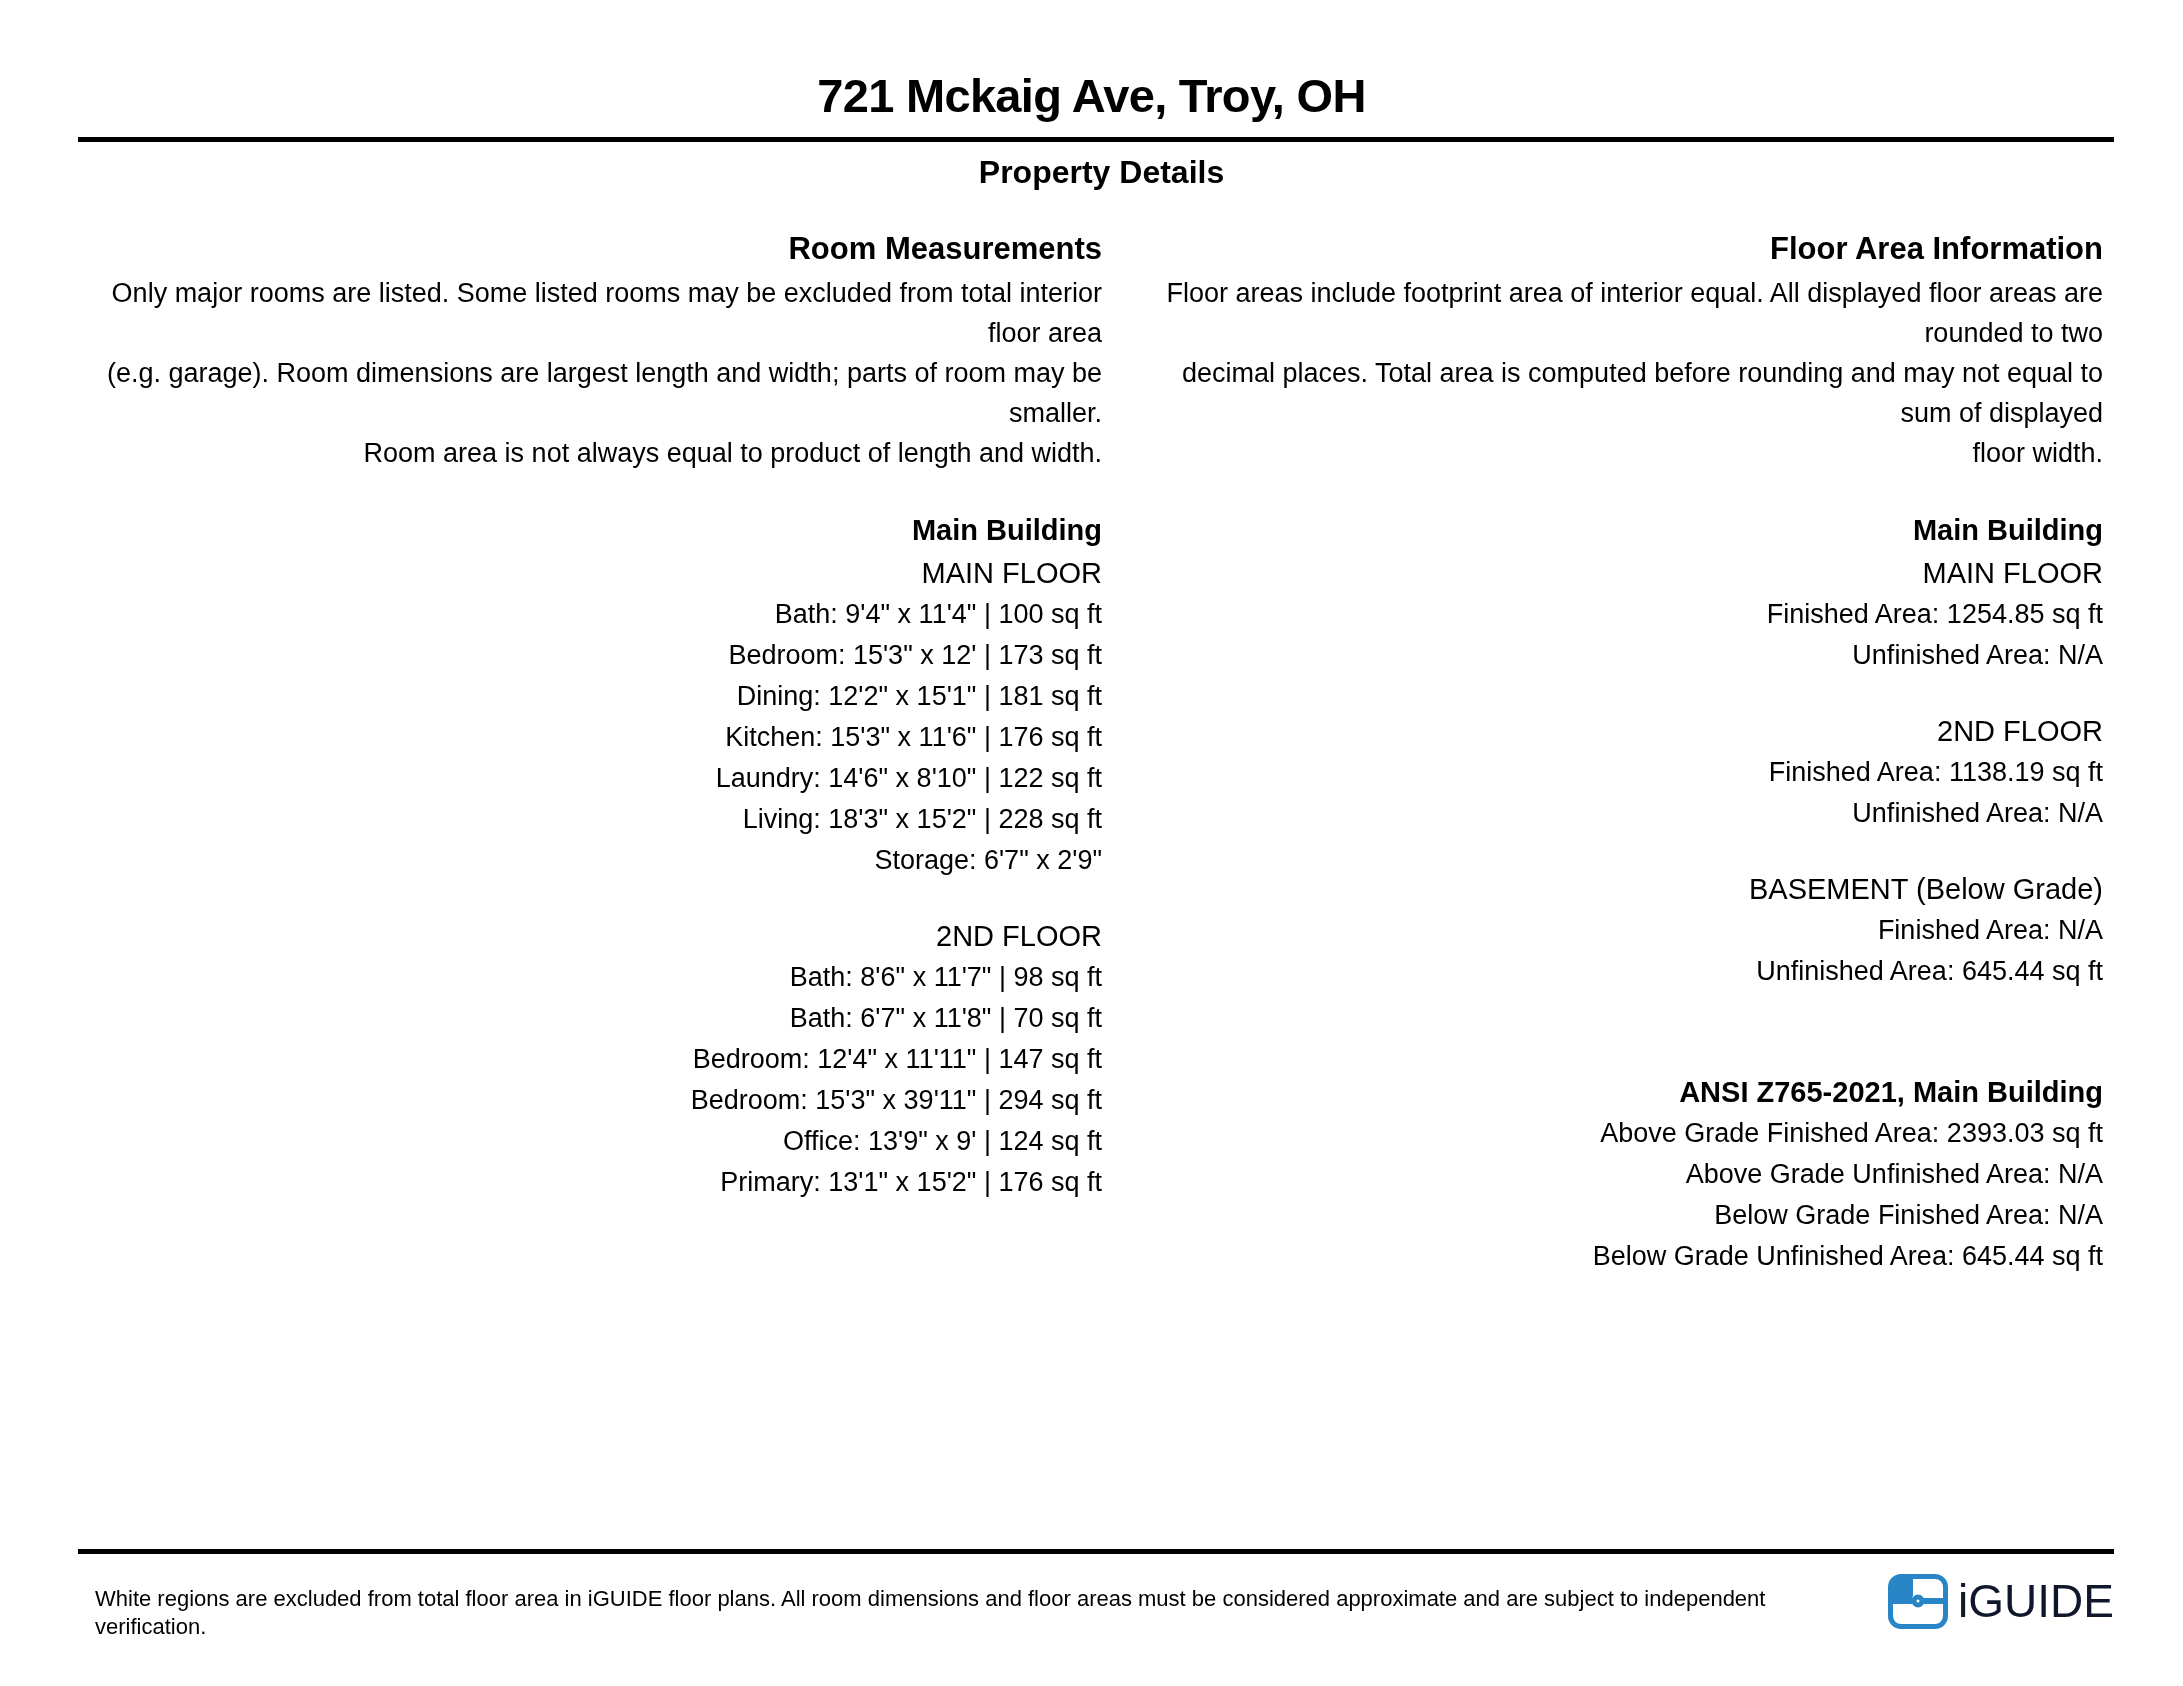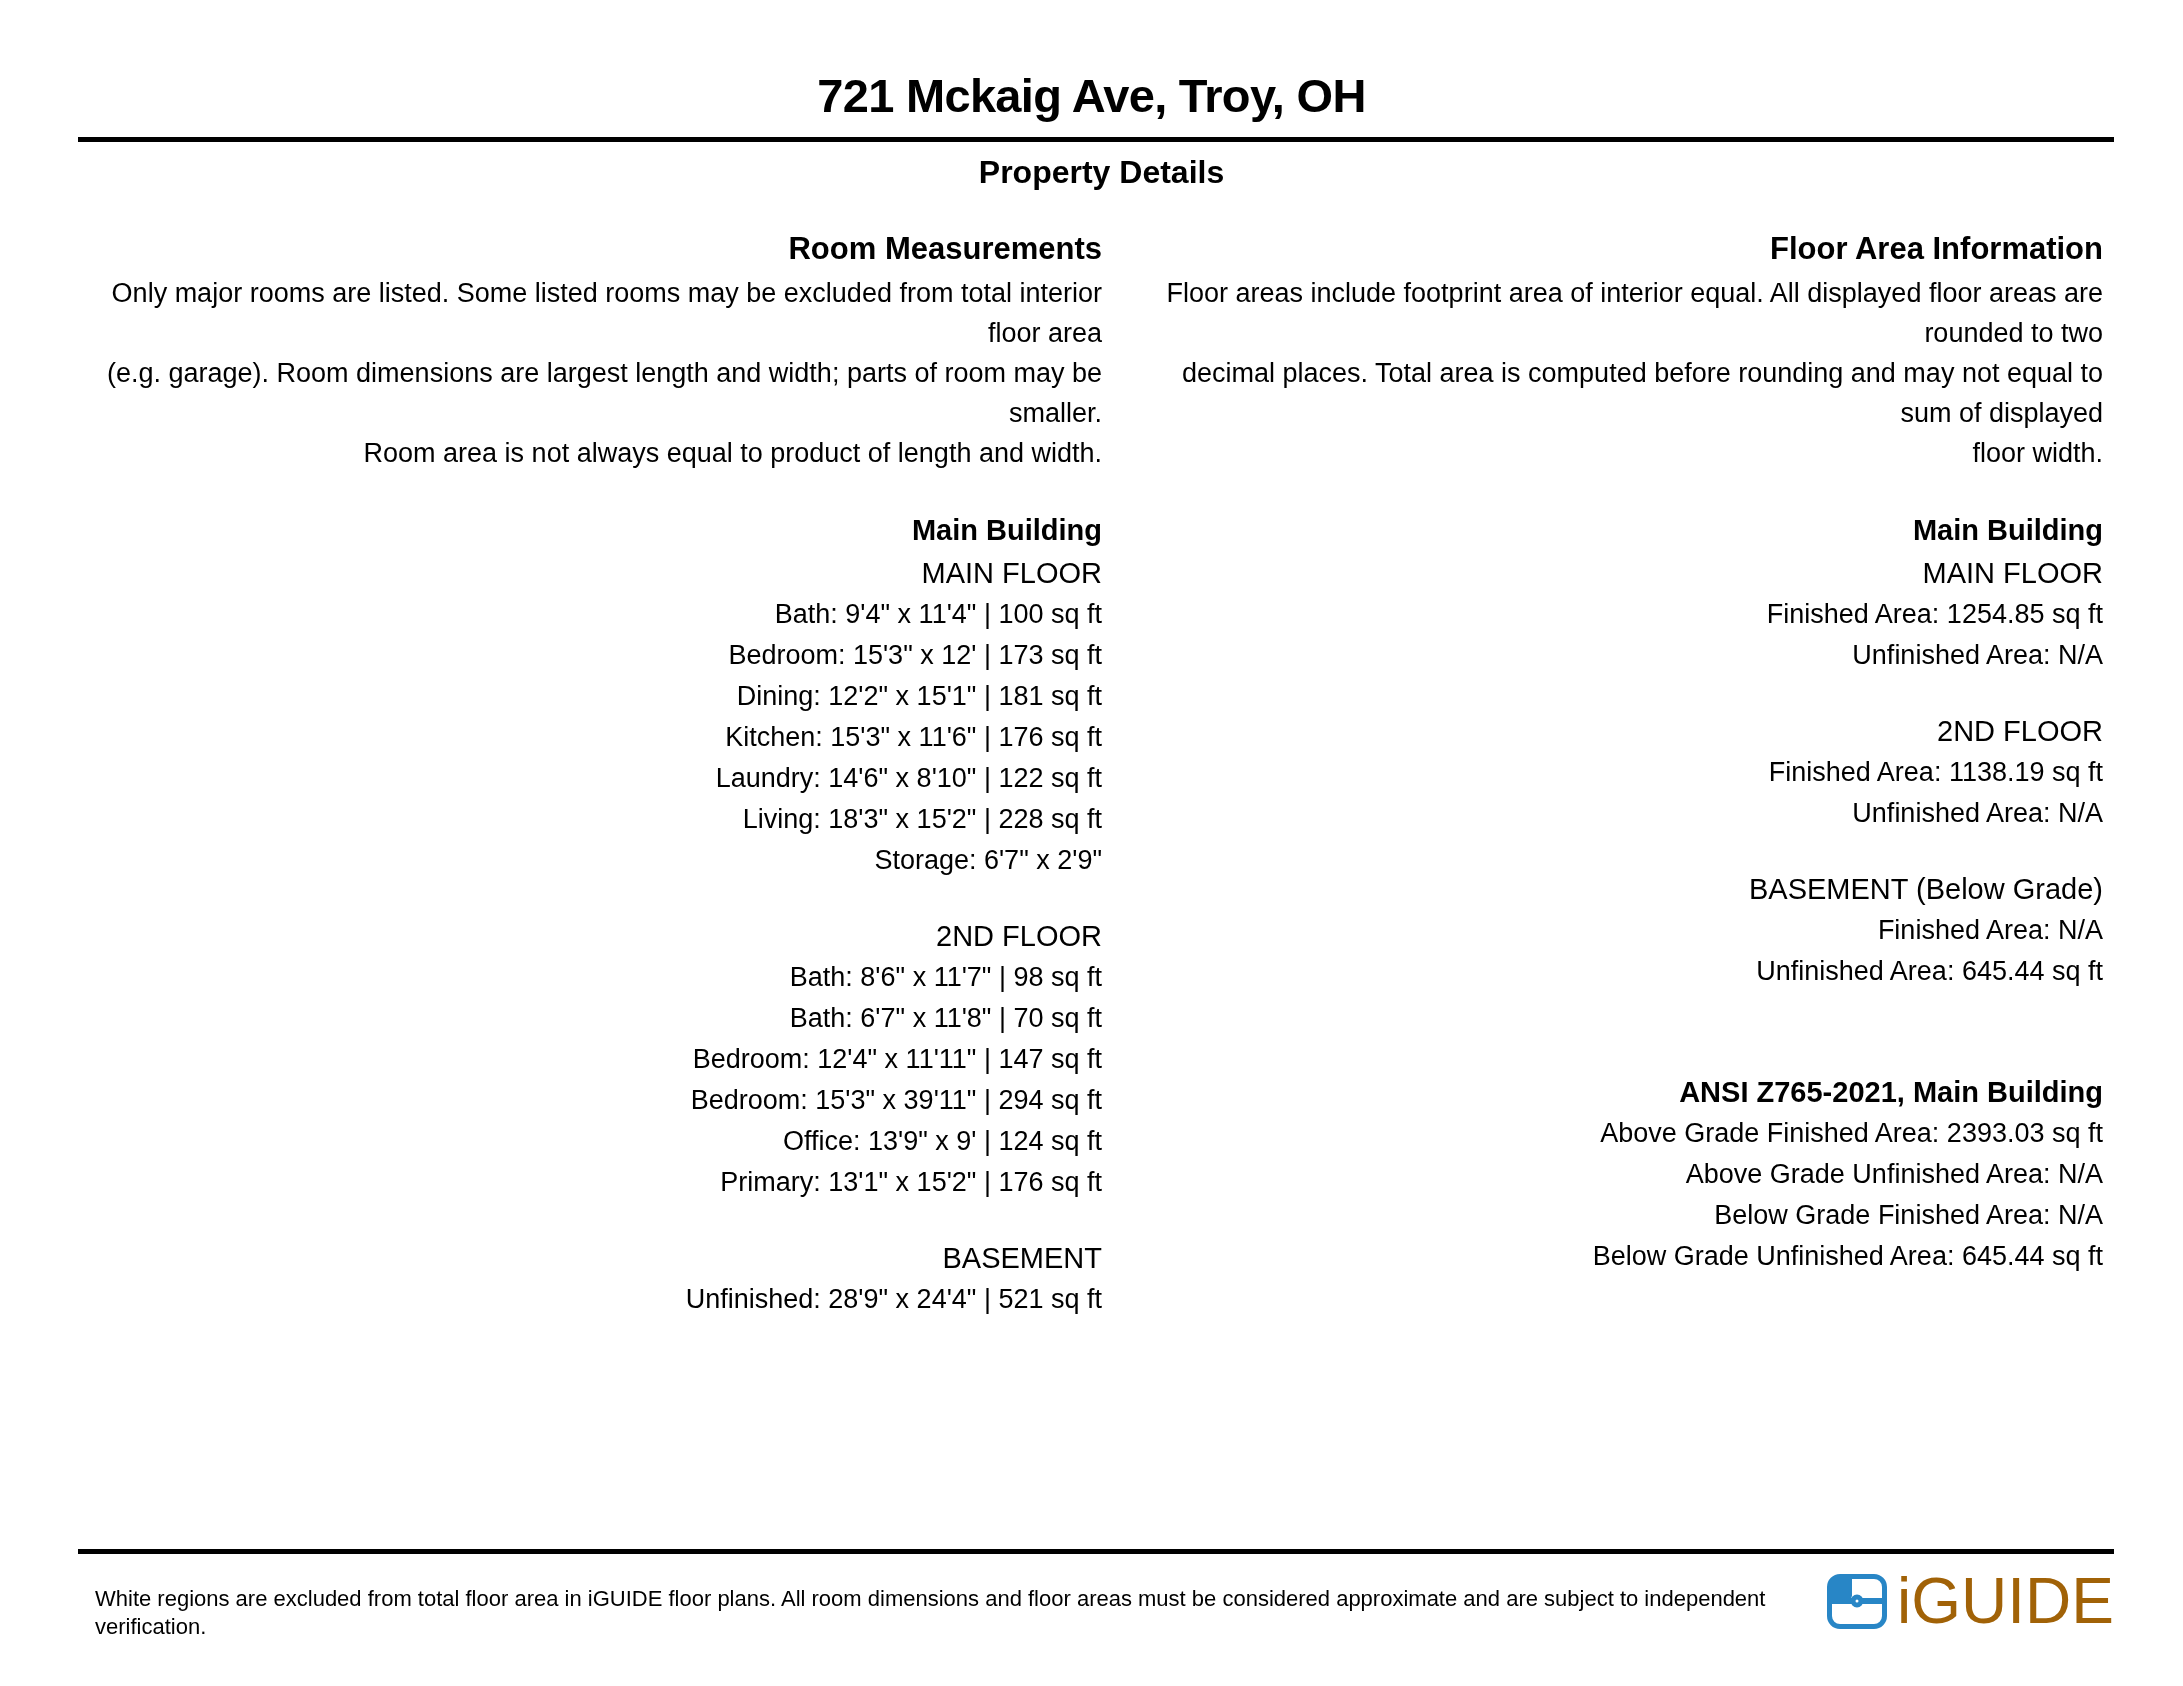--- a/index.html
+++ b/index.html
@@ -150,23 +150,23 @@
     position: absolute;
     left: 50%; top: 22px;
     transform: translate(-50%, -50%);
     width: 13px;
     height: 13px;
     border: 5.8px solid #2886C6;
     border-radius: 50%;
     background: #ffffff;
   }
   .logo-text {
-    font-size: 64px;
+    font-size: 46px;
     line-height: 55px;
-    color: #a16207;
+    color: #0f172a;
     font-weight: normal;
     letter-spacing: 0px;
   }
 </style>
 </head>
 <body>
 
 <div class="page">
 
   <header>
@@ -206,26 +206,20 @@
           <div class="item-list">
             <div class="item">Bath: 8'6" x 11'7" | 98 sq ft</div>
             <div class="item">Bath: 6'7" x 11'8" | 70 sq ft</div>
             <div class="item">Bedroom: 12'4" x 11'11" | 147 sq ft</div>
             <div class="item">Bedroom: 15'3" x 39'11" | 294 sq ft</div>
             <div class="item">Office: 13'9" x 9' | 124 sq ft</div>
             <div class="item">Primary: 13'1" x 15'2" | 176 sq ft</div>
           </div>
         </div>
 
-        <div class="floor-group gap">
-          <div class="floor-name">BASEMENT</div>
-          <div class="item-list">
-            <div class="item">Unfinished: 28'9" x 24'4" | 521 sq ft</div>
-          </div>
-        </div>
       </div>
     </section>
 
     <section class="col">
       <h3 class="section-heading">Floor Area Information</h3>
       <div class="description">
         <div class="desc-line">Floor areas include footprint area of interior equal. All displayed floor areas are rounded to two</div>
         <div class="desc-line">decimal places. Total area is computed before rounding and may not equal to sum of displayed</div>
         <div class="desc-line">floor width.</div>
       </div>

